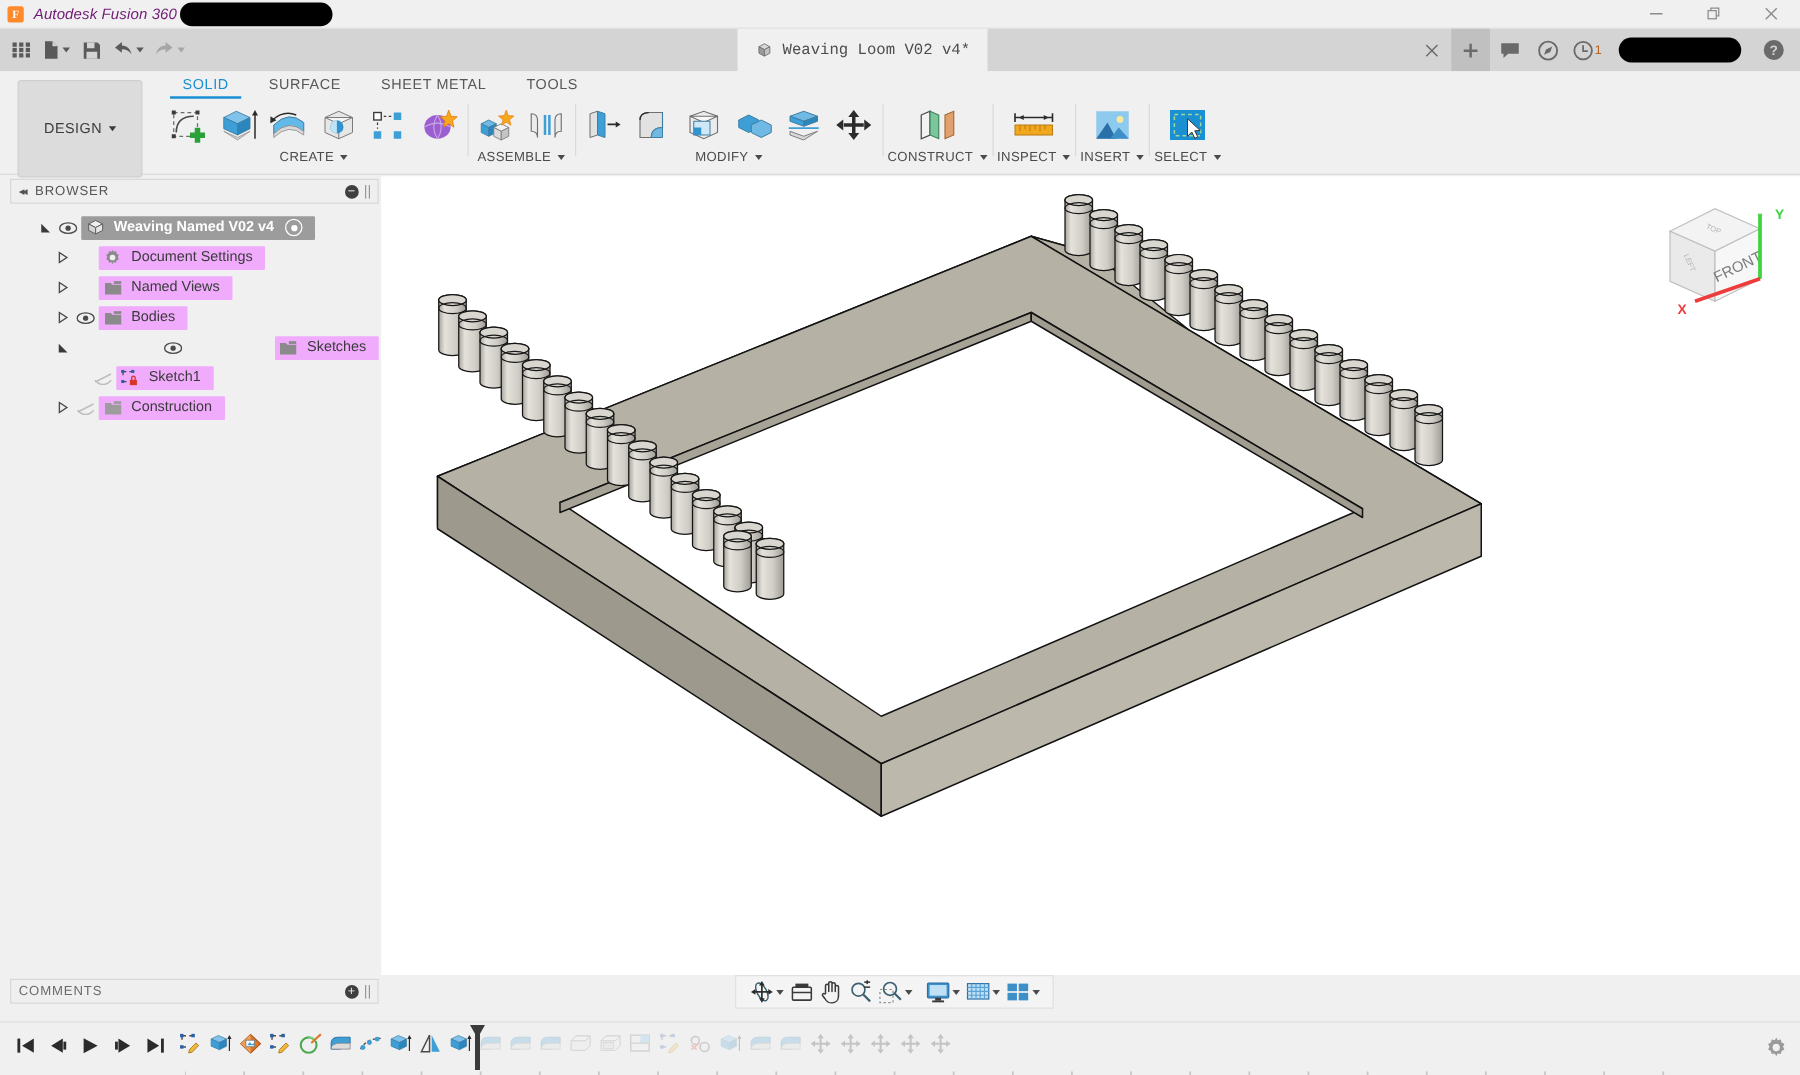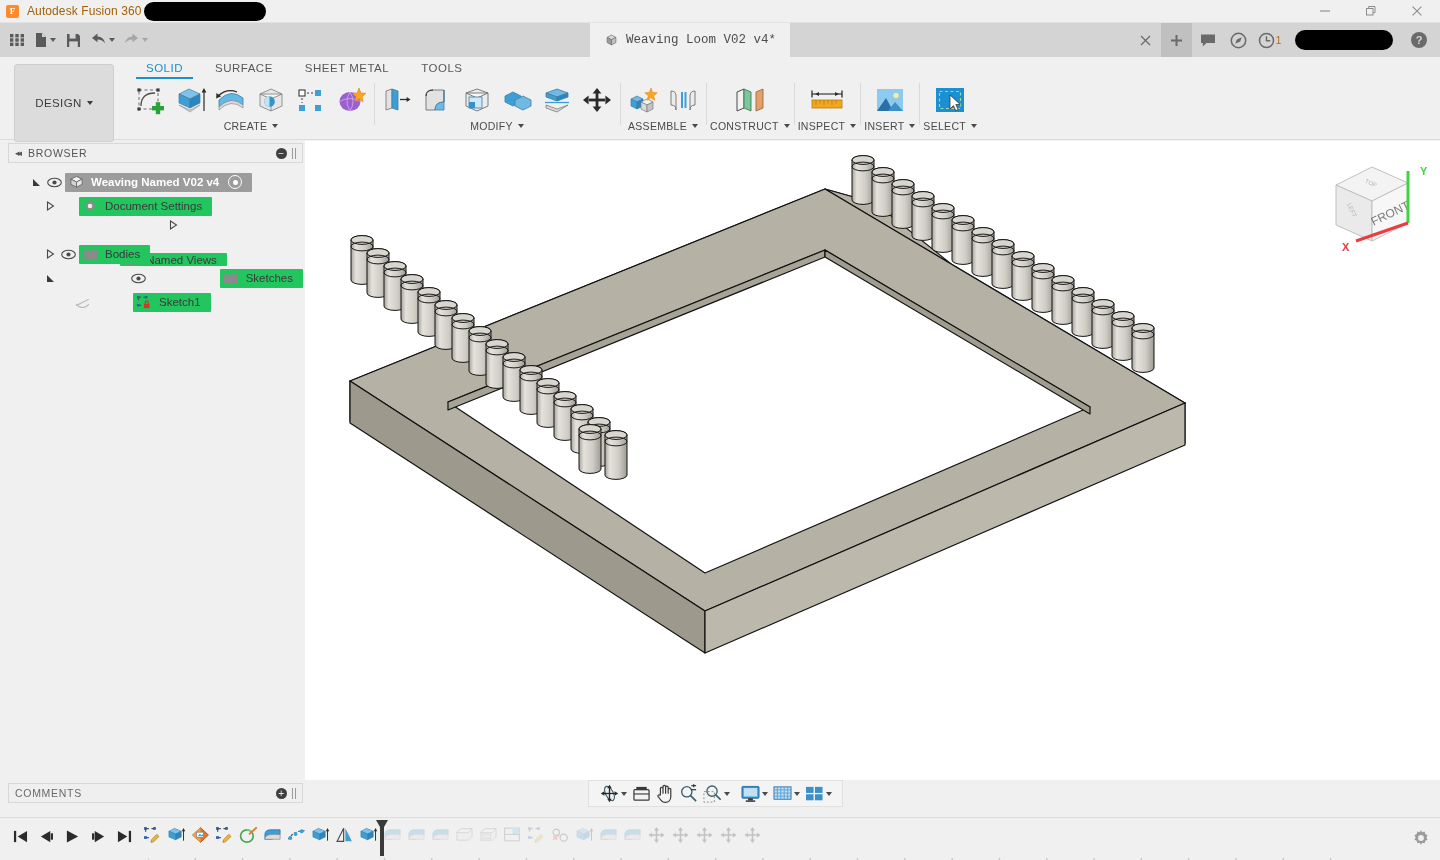--- a/index.html
+++ b/index.html
@@ -19,21 +19,21 @@
     background: #f0f0f0; display: flex; align-items: center;
     border-bottom: 1px solid #e2e2e2;
   }
   .tb-logo {
     width: 13px; height: 13px; margin-left: 6px; margin-right: 8px;
     background: #ff8a2b; border-radius: 2px;
     color: #fff; font-size: 9px; font-weight: bold;
     display: flex; align-items: center; justify-content: center;
     font-family: "Liberation Serif", serif;
   }
-  .tb-title { font-size: 12px; color: #a16207; letter-spacing: .1px; }
+  .tb-title { font-size: 12px; color: #701a75; letter-spacing: .1px; font-style: italic; }
   .tb-redact {
     height: 19px; width: 122px; background: #000; border-radius: 10px;
     margin-left: 2px;
   }
   .tb-spacer { flex: 1; }
   .winbtn {
     width: 46px; height: 23px; display: flex; align-items: center;
     justify-content: center; color: #8c8c8c;
   }
   .winbtn svg { display:block; }
@@ -127,21 +127,21 @@
   .bh-dot {
     width: 11px; height: 11px; border-radius: 50%; background: #3f3f3f;
     display: flex; align-items: center; justify-content: center; color: #efefef;
     font-size: 10px; line-height: 9px;
   }
   .bh-grip { width: 4px; height: 11px; border-left: 1px solid #9a9a9a; border-right: 1px solid #9a9a9a; margin-left: 5px;}
 
   .tree { position: absolute; left: 8px; top: 170px; width: 295px; font-size: 11.5px; }
   .trow { display: flex; align-items: center; height: 24px; color: #3a3a3a; }
   .trow .tbg {
-    display: flex; align-items: center; height: 19px; background: #22c55e;
+    display: flex; align-items: center; height: 19px; background: #f0abfc;
     padding-right: 10px; border-radius: 1px;
   }
   .trow.selected .tbg { background: #9c9c9c; color: #fff; font-weight: bold; }
   .arrow-r {
     width: 13px; display: flex; justify-content: center; align-items: center; flex: 0 0 13px;
   }
   .arrow-r svg { display: block; }
   .eye { width: 22px; display: flex; justify-content: center; color: #4a4a4a; flex: 0 0 22px; }
   .eye.off { color: #bdbdbd; }
   .ticon { width: 22px; display: flex; justify-content: center; flex: 0 0 22px; }
@@ -408,20 +408,48 @@
         <div class="plabel">
           <span>CREATE</span>
           <span class="caret-d"></span>
         </div>
       </div>
 
       <div class="panel sep">
         <div class="prow">
           <div class="pbtn">
             <svg width="32" height="30" viewBox="0 0 32 30">
+              <polygon points="4,13 10,10 16,13 10,16" fill="#6fb9e4" stroke="#3f7ea3" stroke-width=".7"></polygon>
+              <polygon points="4,13 10,16 10,23 4,20" fill="#3d9fd6" stroke="#3f7ea3" stroke-width=".7"></polygon>
+              <polygon points="16,13 10,16 10,23 16,20" fill="#2a86bd" stroke="#3f7ea3" stroke-width=".7"></polygon>
+              <polygon points="14,16 20,13 26,16 20,19" fill="#f2f2f2" stroke="#7b7b7b" stroke-width=".7"></polygon>
+              <polygon points="14,16 20,19 20,26 14,23" fill="#dadada" stroke="#7b7b7b" stroke-width=".7"></polygon>
+              <polygon points="26,16 20,19 20,26 26,23" fill="#c4c4c4" stroke="#7b7b7b" stroke-width=".7"></polygon>
+              <polygon points="24,2 25.6,6.4 30.2,6.8 26.7,9.8 27.8,14.2 24,11.7 20.2,14.2 21.3,9.8 17.8,6.8 22.4,6.4" fill="#f8a61c" stroke="#e07b10" stroke-width=".5"></polygon>
+            </svg>
+          </div>
+          <div class="pbtn">
+            <svg width="32" height="30" viewBox="0 0 32 30">
+              <path d="M4 5q5 0 5 5v14q0-5-5-5z" fill="#ececec" stroke="#6f6f6f" stroke-width=".9"></path>
+              <path d="M28 5q-5 0-5 5v14q0-5 5-5z" fill="#ececec" stroke="#6f6f6f" stroke-width=".9"></path>
+              <rect x="14" y="6" width="2" height="16" fill="#3d9fd6"></rect>
+              <rect x="17.5" y="6" width="2" height="16" fill="#3d9fd6"></rect>
+            </svg>
+          </div>
+        </div>
+        <div class="plabel">
+          <span>ASSEMBLE</span>
+          <span class="caret-d"></span>
+        </div>
+      </div>
+
+      <div class="panel sep">
+        <div class="prow">
+          <div class="pbtn">
+            <svg width="32" height="30" viewBox="0 0 32 30">
               <polygon points="5,5 11,3 11,22 5,24" fill="#e2e2e2" stroke="#6f6f6f" stroke-width=".8"></polygon>
               <polygon points="11,3 17,5 17,24 11,22" fill="#3d9fd6" stroke="#3f7ea3" stroke-width=".8"></polygon>
               <line x1="19" y1="13.5" x2="27" y2="13.5" stroke="#2b2b2b" stroke-width="1.3"></line>
               <polygon points="29.5,13.5 25.6,11.1 25.6,15.9" fill="#2b2b2b"></polygon>
             </svg>
           </div>
           <div class="pbtn">
             <svg width="32" height="30" viewBox="0 0 32 30">
               <path d="M5 24V10Q5 4 12 4h11v12q-9 0-9 8z" fill="#e2e2e2" stroke="#6f6f6f" stroke-width=".9"></path>
               <path d="M23 4v12q-9 0-9 8l9 0 0-20z" fill="#6fb9e4" stroke="#3f7ea3" stroke-width=".8"></path>
@@ -459,48 +487,20 @@
                 <polygon points="16,2 11.6,7.6 20.4,7.6"></polygon>
                 <polygon points="16,26 11.6,20.4 20.4,20.4"></polygon>
                 <polygon points="2,14 7.6,9.6 7.6,18.4"></polygon>
                 <polygon points="30,14 24.4,9.6 24.4,18.4"></polygon>
               </g>
             </svg>
           </div>
         </div>
         <div class="plabel">
           <span>MODIFY</span>
-          <span class="caret-d"></span>
-        </div>
-      </div>
-
-      <div class="panel sep">
-        <div class="prow">
-          <div class="pbtn">
-            <svg width="32" height="30" viewBox="0 0 32 30">
-              <polygon points="4,13 10,10 16,13 10,16" fill="#6fb9e4" stroke="#3f7ea3" stroke-width=".7"></polygon>
-              <polygon points="4,13 10,16 10,23 4,20" fill="#3d9fd6" stroke="#3f7ea3" stroke-width=".7"></polygon>
-              <polygon points="16,13 10,16 10,23 16,20" fill="#2a86bd" stroke="#3f7ea3" stroke-width=".7"></polygon>
-              <polygon points="14,16 20,13 26,16 20,19" fill="#f2f2f2" stroke="#7b7b7b" stroke-width=".7"></polygon>
-              <polygon points="14,16 20,19 20,26 14,23" fill="#dadada" stroke="#7b7b7b" stroke-width=".7"></polygon>
-              <polygon points="26,16 20,19 20,26 26,23" fill="#c4c4c4" stroke="#7b7b7b" stroke-width=".7"></polygon>
-              <polygon points="24,2 25.6,6.4 30.2,6.8 26.7,9.8 27.8,14.2 24,11.7 20.2,14.2 21.3,9.8 17.8,6.8 22.4,6.4" fill="#f8a61c" stroke="#e07b10" stroke-width=".5"></polygon>
-            </svg>
-          </div>
-          <div class="pbtn">
-            <svg width="32" height="30" viewBox="0 0 32 30">
-              <path d="M4 5q5 0 5 5v14q0-5-5-5z" fill="#ececec" stroke="#6f6f6f" stroke-width=".9"></path>
-              <path d="M28 5q-5 0-5 5v14q0-5 5-5z" fill="#ececec" stroke="#6f6f6f" stroke-width=".9"></path>
-              <rect x="14" y="6" width="2" height="16" fill="#3d9fd6"></rect>
-              <rect x="17.5" y="6" width="2" height="16" fill="#3d9fd6"></rect>
-            </svg>
-          </div>
-        </div>
-        <div class="plabel">
-          <span>ASSEMBLE</span>
           <span class="caret-d"></span>
         </div>
       </div>
 
       <div class="panel sep">
         <div class="prow">
           <div class="pbtn wide">
             <svg width="36" height="30" viewBox="0 0 36 30">
               <polygon points="5,6 12,3 12,22 5,25" fill="#f2f2f2" stroke="#4a4a4a" stroke-width="1"></polygon>
               <polygon points="12,3 19,6 19,25 12,22" fill="#79c79a" stroke="#3f7e5a" stroke-width=".9"></polygon>
@@ -889,21 +889,21 @@
         <span class="ticon">
           <svg width="14" height="14" viewBox="0 0 16 16" fill="#8a8a8a">
             <path d="M8 0.8l1 2 2.2-.5.6 2.2 2 1-1 2 1 2-2 1-.6 2.2-2.2-.5-1 2-1-2-2.2.5-.6-2.2-2-1 1-2-1-2 2-1 .6-2.2 2.2.5z"></path>
             <circle cx="8" cy="8" r="2.6" fill="#efefef"></circle>
           </svg>
         </span>
         <span class="tlabel">Document Settings</span>
       </span>
     </div>
 
-    <div class="trow" style="padding-left:36px;flex-direction:column;">
+    <div class="trow" style="padding-left:36px;">
       <span class="arrow-r">
         <svg width="9" height="10" viewBox="0 0 9 10">
             <polygon points="1.5,1 7.5,5 1.5,9" fill="none" stroke="#4a4a4a" stroke-width="1.1"></polygon>
           </svg>
       </span>
       <span class="eye"></span>
       <span class="tbg">
         <span class="ticon">
           <svg width="15" height="13" viewBox="0 0 16 14">
               <path d="M1 2.5h5l1.4 1.6H15V12.5H1z" fill="#8a8a8a"></path>
@@ -954,21 +954,21 @@
         <span class="ticon">
           <svg width="15" height="13" viewBox="0 0 16 14">
               <path d="M1 2.5h5l1.4 1.6H15V12.5H1z" fill="#8a8a8a"></path>
               <rect x="8.6" y="1" width="6.4" height="2.4" fill="#8a8a8a"></rect>
             </svg>
         </span>
         <span class="tlabel">Sketches</span>
       </span>
     </div>
 
-    <div class="trow" style="padding-left:63px;gap:40px;">
+    <div class="trow" style="padding-left:63px;">
       <span class="eye off">
         <svg width="15" height="11" viewBox="0 0 15 11">
             <path d="M1 7.2q3 3.4 6.5 3.4T14 7.2" fill="none" stroke="currentColor" stroke-width="1.2"></path>
             <line x1="1.2" y1="8.6" x2="13.8" y2="2.2" stroke="currentColor" stroke-width="1.2"></line>
           </svg>
       </span>
       <span class="tbg">
         <span class="ticon">
           <svg width="16" height="15" viewBox="0 0 17 16">
             <g stroke="#4a4a4a" stroke-width="1.1" fill="none">
@@ -981,20 +981,42 @@
               </g>
             <rect x="8.4" y="9.4" width="6" height="4.6" fill="#d9342b"></rect>
             <path d="M9.9 9.4V7.8a1.5 1.5 0 0 1 3 0v1.6" fill="none" stroke="#d9342b" stroke-width="1.2"></path>
           </svg>
         </span>
         <span class="tlabel">Sketch1</span>
       </span>
     </div>
 
 
+    <div class="trow" style="padding-left:36px;">
+      <span class="arrow-r">
+        <svg width="9" height="10" viewBox="0 0 9 10">
+            <polygon points="1.5,1 7.5,5 1.5,9" fill="none" stroke="#4a4a4a" stroke-width="1.1"></polygon>
+          </svg>
+      </span>
+      <span class="eye off">
+        <svg width="15" height="11" viewBox="0 0 15 11">
+            <path d="M1 7.2q3 3.4 6.5 3.4T14 7.2" fill="none" stroke="currentColor" stroke-width="1.2"></path>
+            <line x1="1.2" y1="8.6" x2="13.8" y2="2.2" stroke="currentColor" stroke-width="1.2"></line>
+          </svg>
+      </span>
+      <span class="tbg">
+        <span class="ticon">
+          <svg width="15" height="13" viewBox="0 0 16 14">
+              <path d="M1 2.5h5l1.4 1.6H15V12.5H1z" fill="#9d9d9d"></path>
+              <rect x="8.6" y="1" width="6.4" height="2.4" fill="#9d9d9d"></rect>
+            </svg>
+        </span>
+        <span class="tlabel">Construction</span>
+      </span>
+    </div>
 
   </div>
 
   <div class="comments">
     <span>COMMENTS</span>
     <span class="bh-spacer"></span>
     <span class="bh-dot">+</span>
     <span class="bh-grip"></span>
   </div>
 

